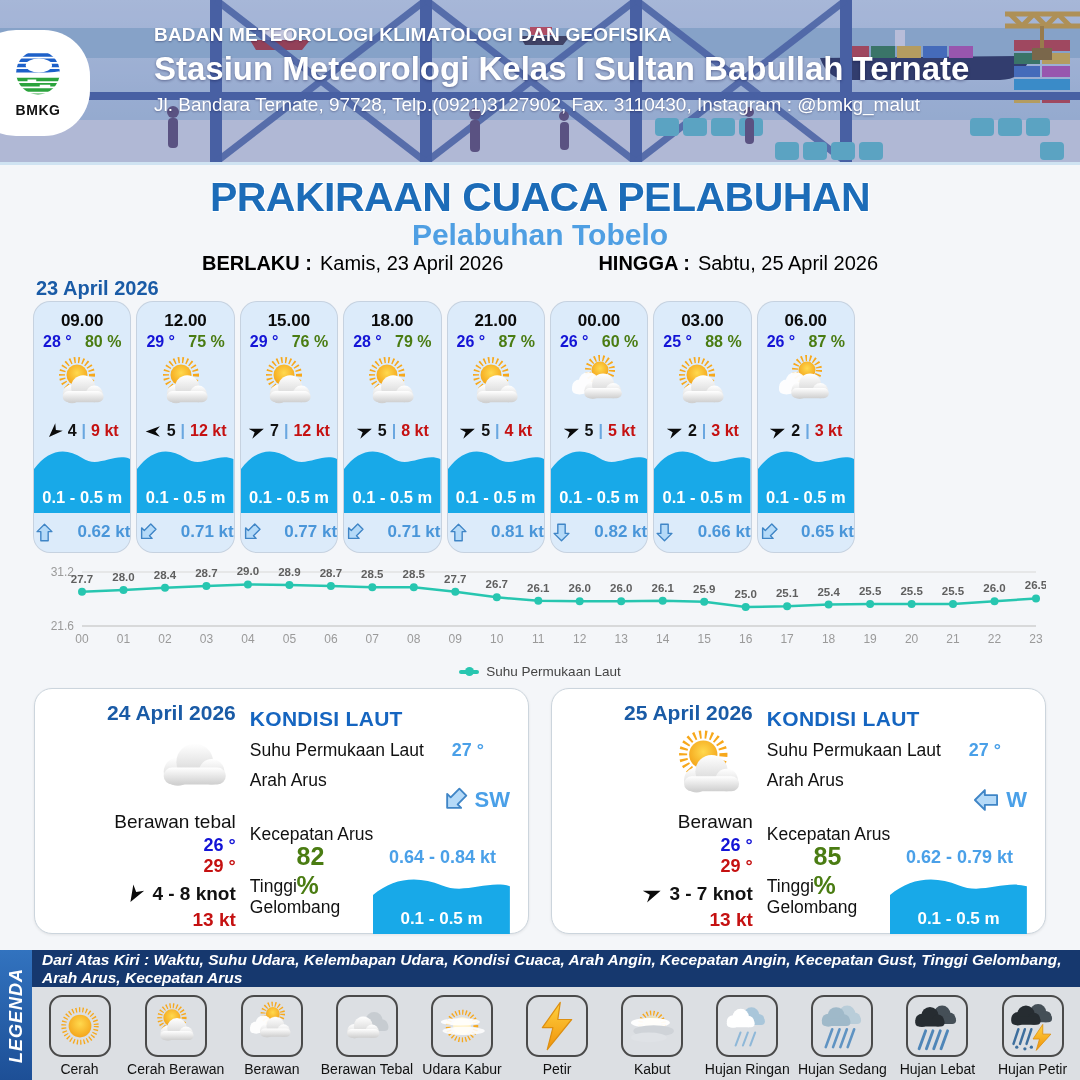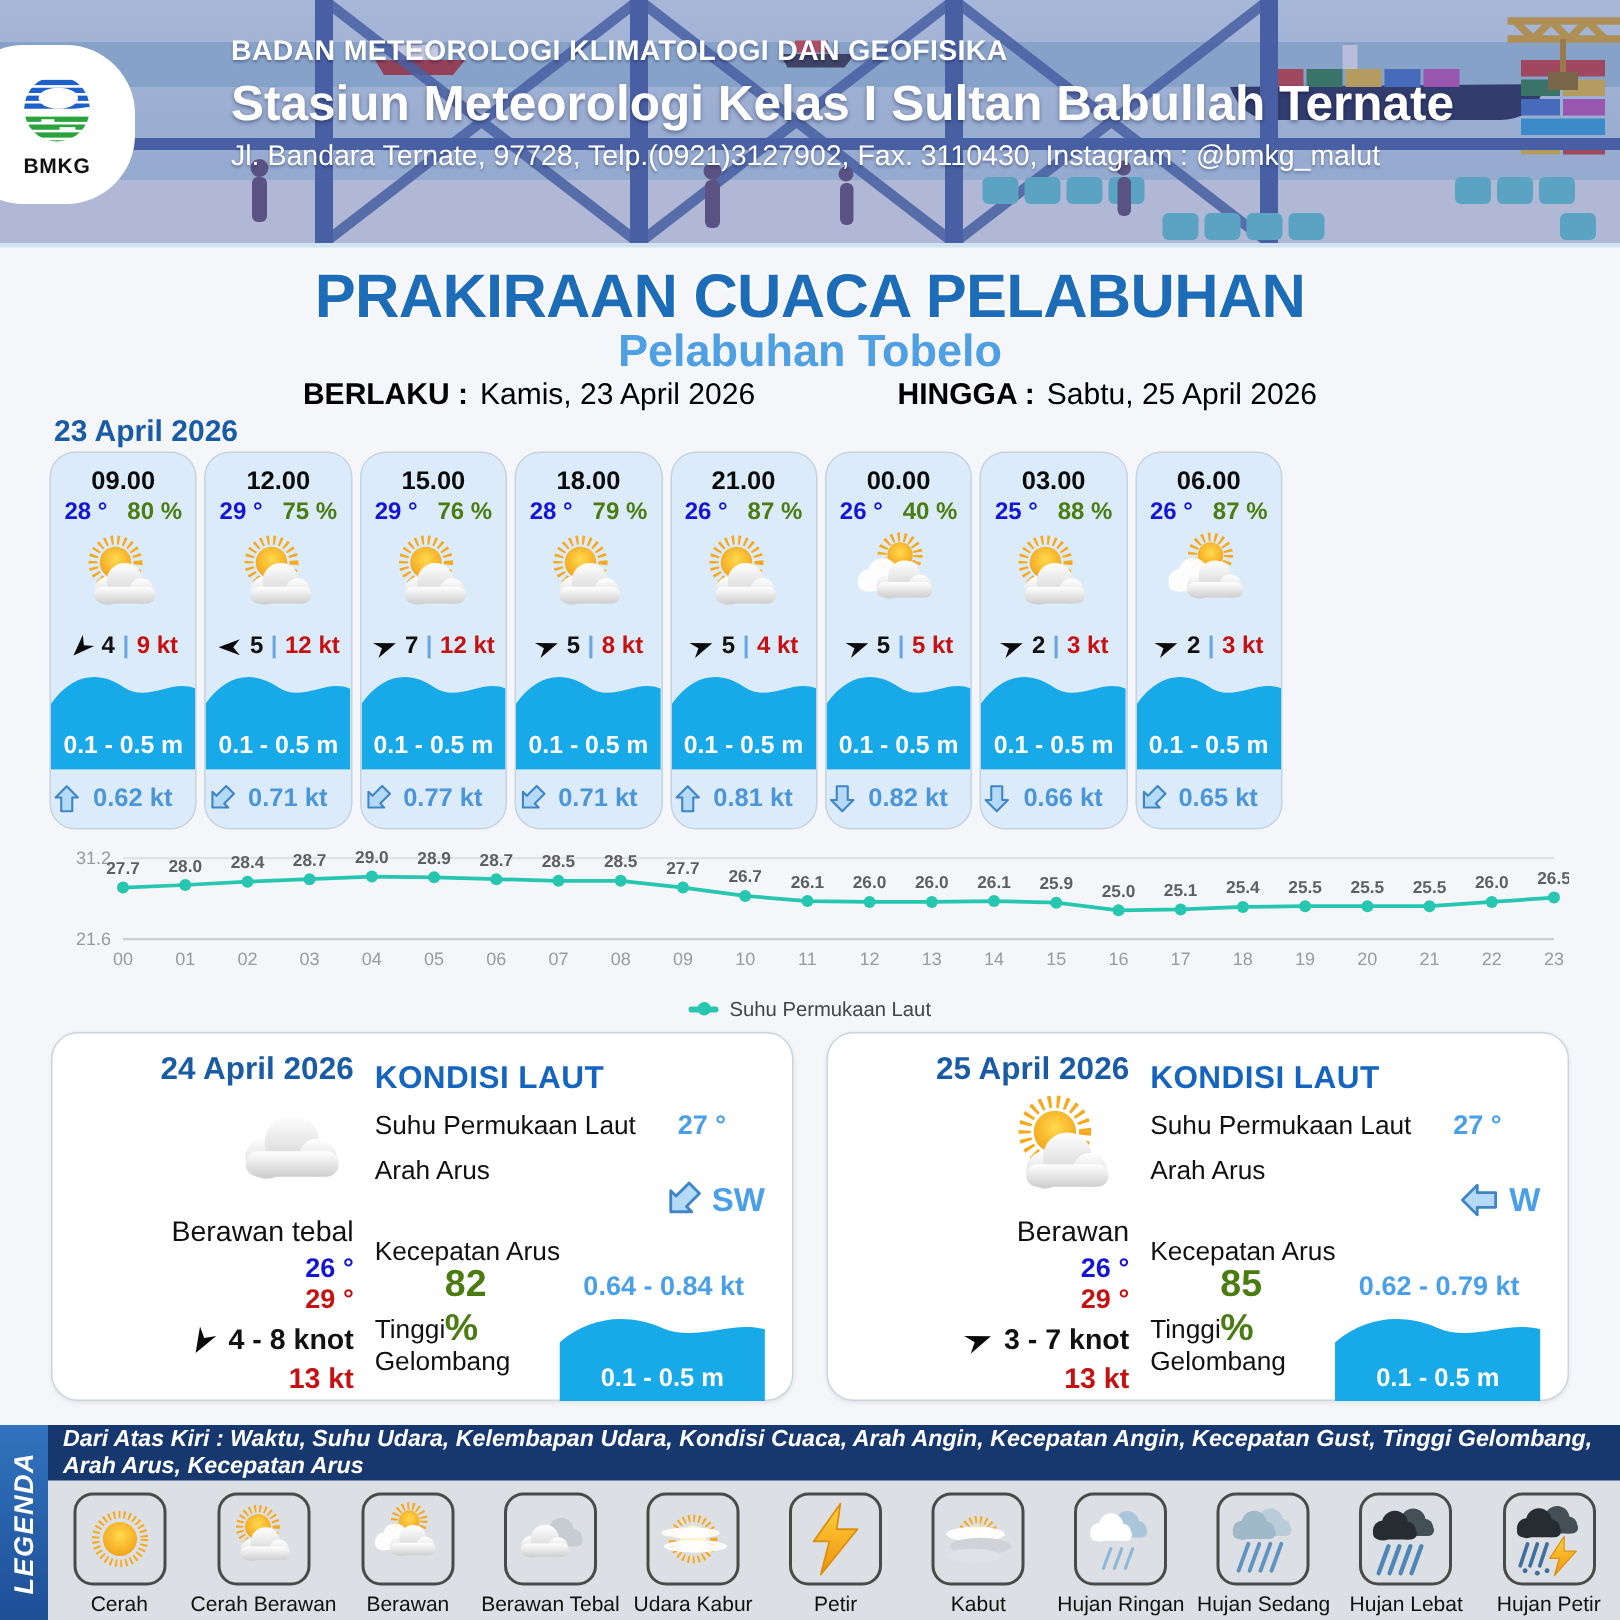--- a/index.html
+++ b/index.html
@@ -39,21 +39,21 @@
   .c-icon svg{width:64px;height:64px;}
   .c-wind{display:flex;align-items:center;justify-content:center;gap:5px;font-size:16px;font-weight:bold;height:24px;}
   .c-wind .num{color:#111;}
   .c-wind .sep{color:#6aa7e0;font-weight:bold;}
   .c-wind .gust{color:#c51111;}
   .dart{display:inline-block;width:17px;height:17px;}
   .dart svg{width:100%;height:100%;display:block;}
   .c-wave{position:relative;height:72px;margin-top:auto;}
   .c-wave .wavefill{position:absolute;inset:0;width:100%;height:100%;}
   .c-wave .wtxt{position:absolute;left:0;right:0;bottom:6px;text-align:center;color:#fff;font-weight:bold;font-size:16.5px;}
-  .c-cur{height:40px;display:flex;align-items:center;justify-content:flex-start;gap:7px;
+  .c-cur{height:40px;display:flex;align-items:center;justify-content:space-between;gap:7px;
          font-size:17px;font-weight:bold;color:#4a96d9;}
   .cur-arrow{display:inline-block;width:21px;height:21px;}
   .cur-arrow svg{width:100%;height:100%;display:block;}
 
   
   .chart-wrap{position:absolute;left:34px;top:556px;width:1012px;}
   .chart-legend{display:flex;align-items:center;justify-content:center;gap:7px;margin-top:2px;
                 font-size:13.5px;color:#444;}
   .cl-marker{width:20px;height:4px;background:#27c6b0;border-radius:2px;position:relative;}
   .cl-marker::after{content:"";position:absolute;left:6px;top:-3px;width:9px;height:9px;border-radius:50%;background:#27c6b0;}
@@ -558,21 +558,21 @@
             <path d="M12 2.5 L20.5 11 H16.2 V21.5 H7.8 V11 H3.5 Z" fill="#b5daf8" stroke="#3f85c6" stroke-width="1.6" stroke-linejoin="round"></path>
           </svg>
         </span>
         <span>0.81 kt</span>
       </div>
     </div>
     <div class="card">
       <div class="c-time">00.00</div>
       <div class="c-th">
         <span class="c-temp">26 °</span>
-        <span class="c-hum">40 %</span>
+        <span class="c-hum">60 %</span>
       </div>
       <div class="c-icon">
         <svg viewBox="0 0 64 64">
           <defs>
             <radialGradient id="gsun" cx=".5" cy=".4" r=".7">
               <stop offset="0" stop-color="#ffd94e"></stop>
               <stop offset="1" stop-color="#f29c12"></stop>
             </radialGradient>
             <linearGradient id="gcld" x1="0" y1="0" x2="0" y2="1">
               <stop offset="0" stop-color="#ffffff"></stop>

